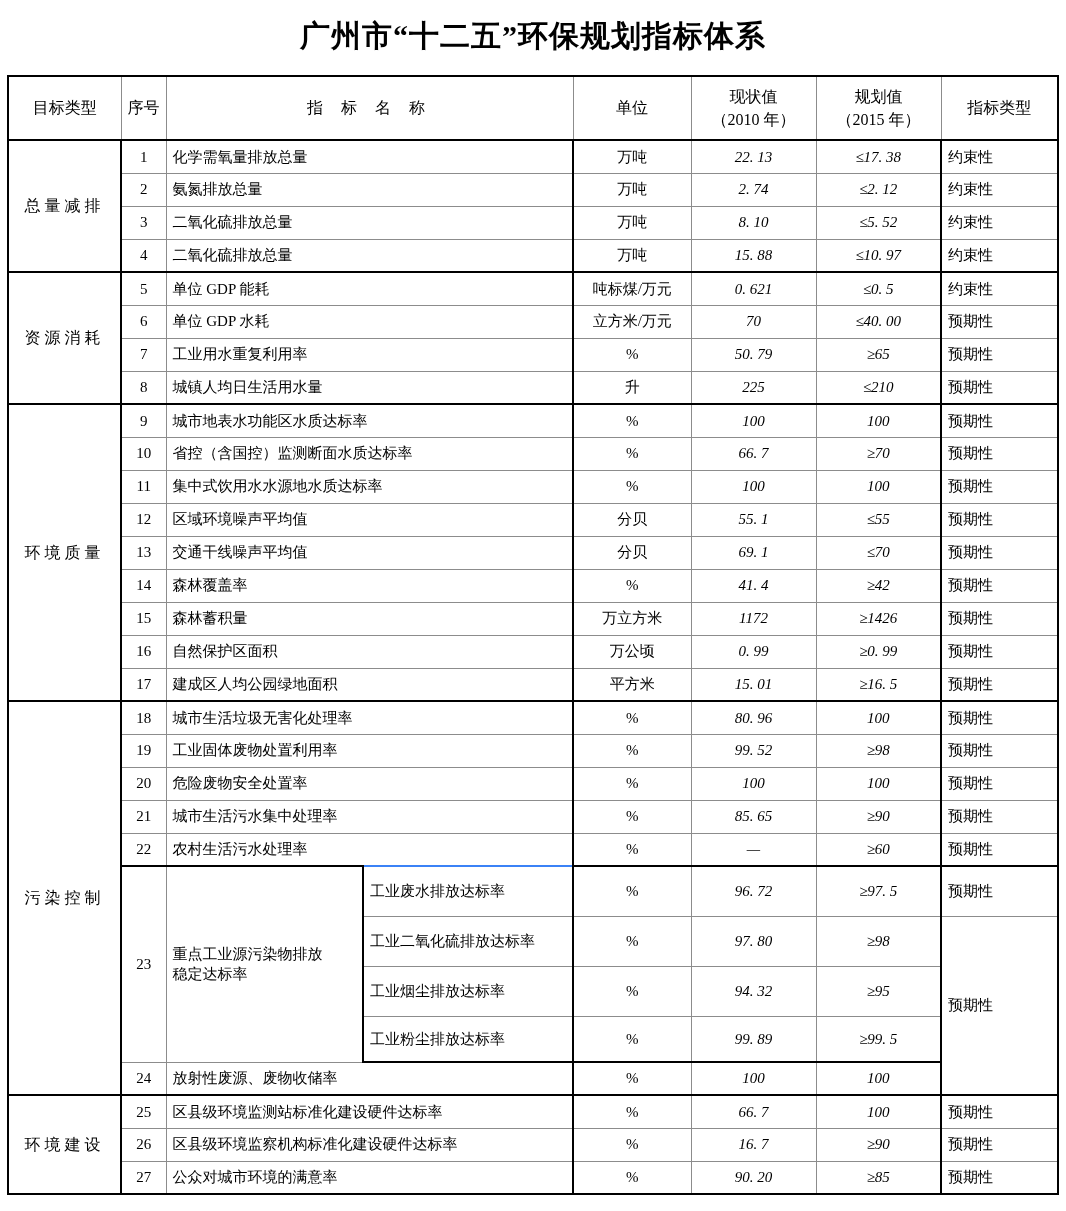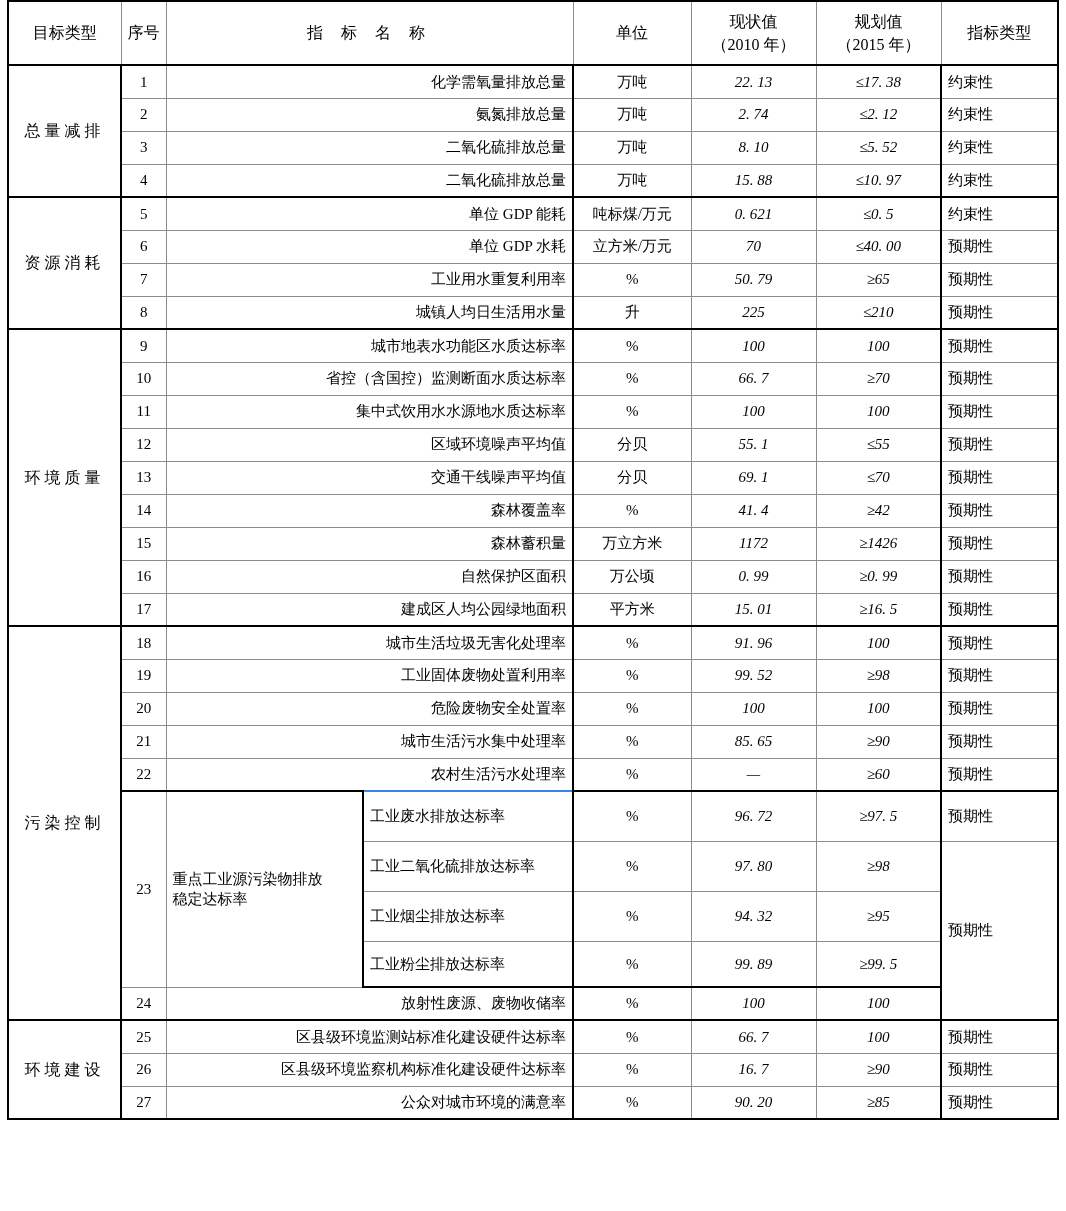--- a/index.html
+++ b/index.html
@@ -68,21 +68,21 @@
     border-right: 2px solid #000 !important;
   }
   .grp-top td {
     border-top: 2px solid #000 !important;
   }
   .num {
     text-align: center;
     font-size: 15px;
   }
   .name {
-    text-align: right;
+    text-align: left;
     padding-left: 12px;
   }
   .ctr {
     text-align: center;
     font-style: italic;
   }
   .type-col {
     text-align: left;
     border-left: 2px solid #000 !important;
   }
@@ -103,20 +103,21 @@
     text-align: left;
     padding-left: 14px;
     line-height: 1.9;
   }
 </style>
 </head>
 <body>
 
 <div class="page">
 
+  <div class="doc-title">广州市“十二五”环保规划指标体系</div>
 
   <table class="main">
     <colgroup>
       <col style="width:113px">
       <col style="width:45px">
       <col style="width:197px">
       <col style="width:210px">
       <col style="width:118px">
       <col style="width:125px">
       <col style="width:125px">
@@ -280,21 +281,21 @@
         <td class="ctr">15. 01</td>
         <td class="ctr">≥16. 5</td>
         <td class="type-col">预期性</td>
       </tr>
 
       <tr class="datarow grp-top">
         <td rowspan="10" class="cat">污染控制</td>
         <td class="num">18</td>
         <td colspan="2" class="name">城市生活垃圾无害化处理率</td>
         <td class="unitcell">%</td>
-        <td class="ctr">91. 96</td>
+        <td class="ctr">80. 96</td>
         <td class="ctr">100</td>
         <td class="type-col">预期性</td>
       </tr>
       <tr class="datarow">
         <td class="num">19</td>
         <td colspan="2" class="name">工业固体废物处置利用率</td>
         <td class="unitcell">%</td>
         <td class="ctr">99. 52</td>
         <td class="ctr">≥98</td>
         <td class="type-col">预期性</td>

